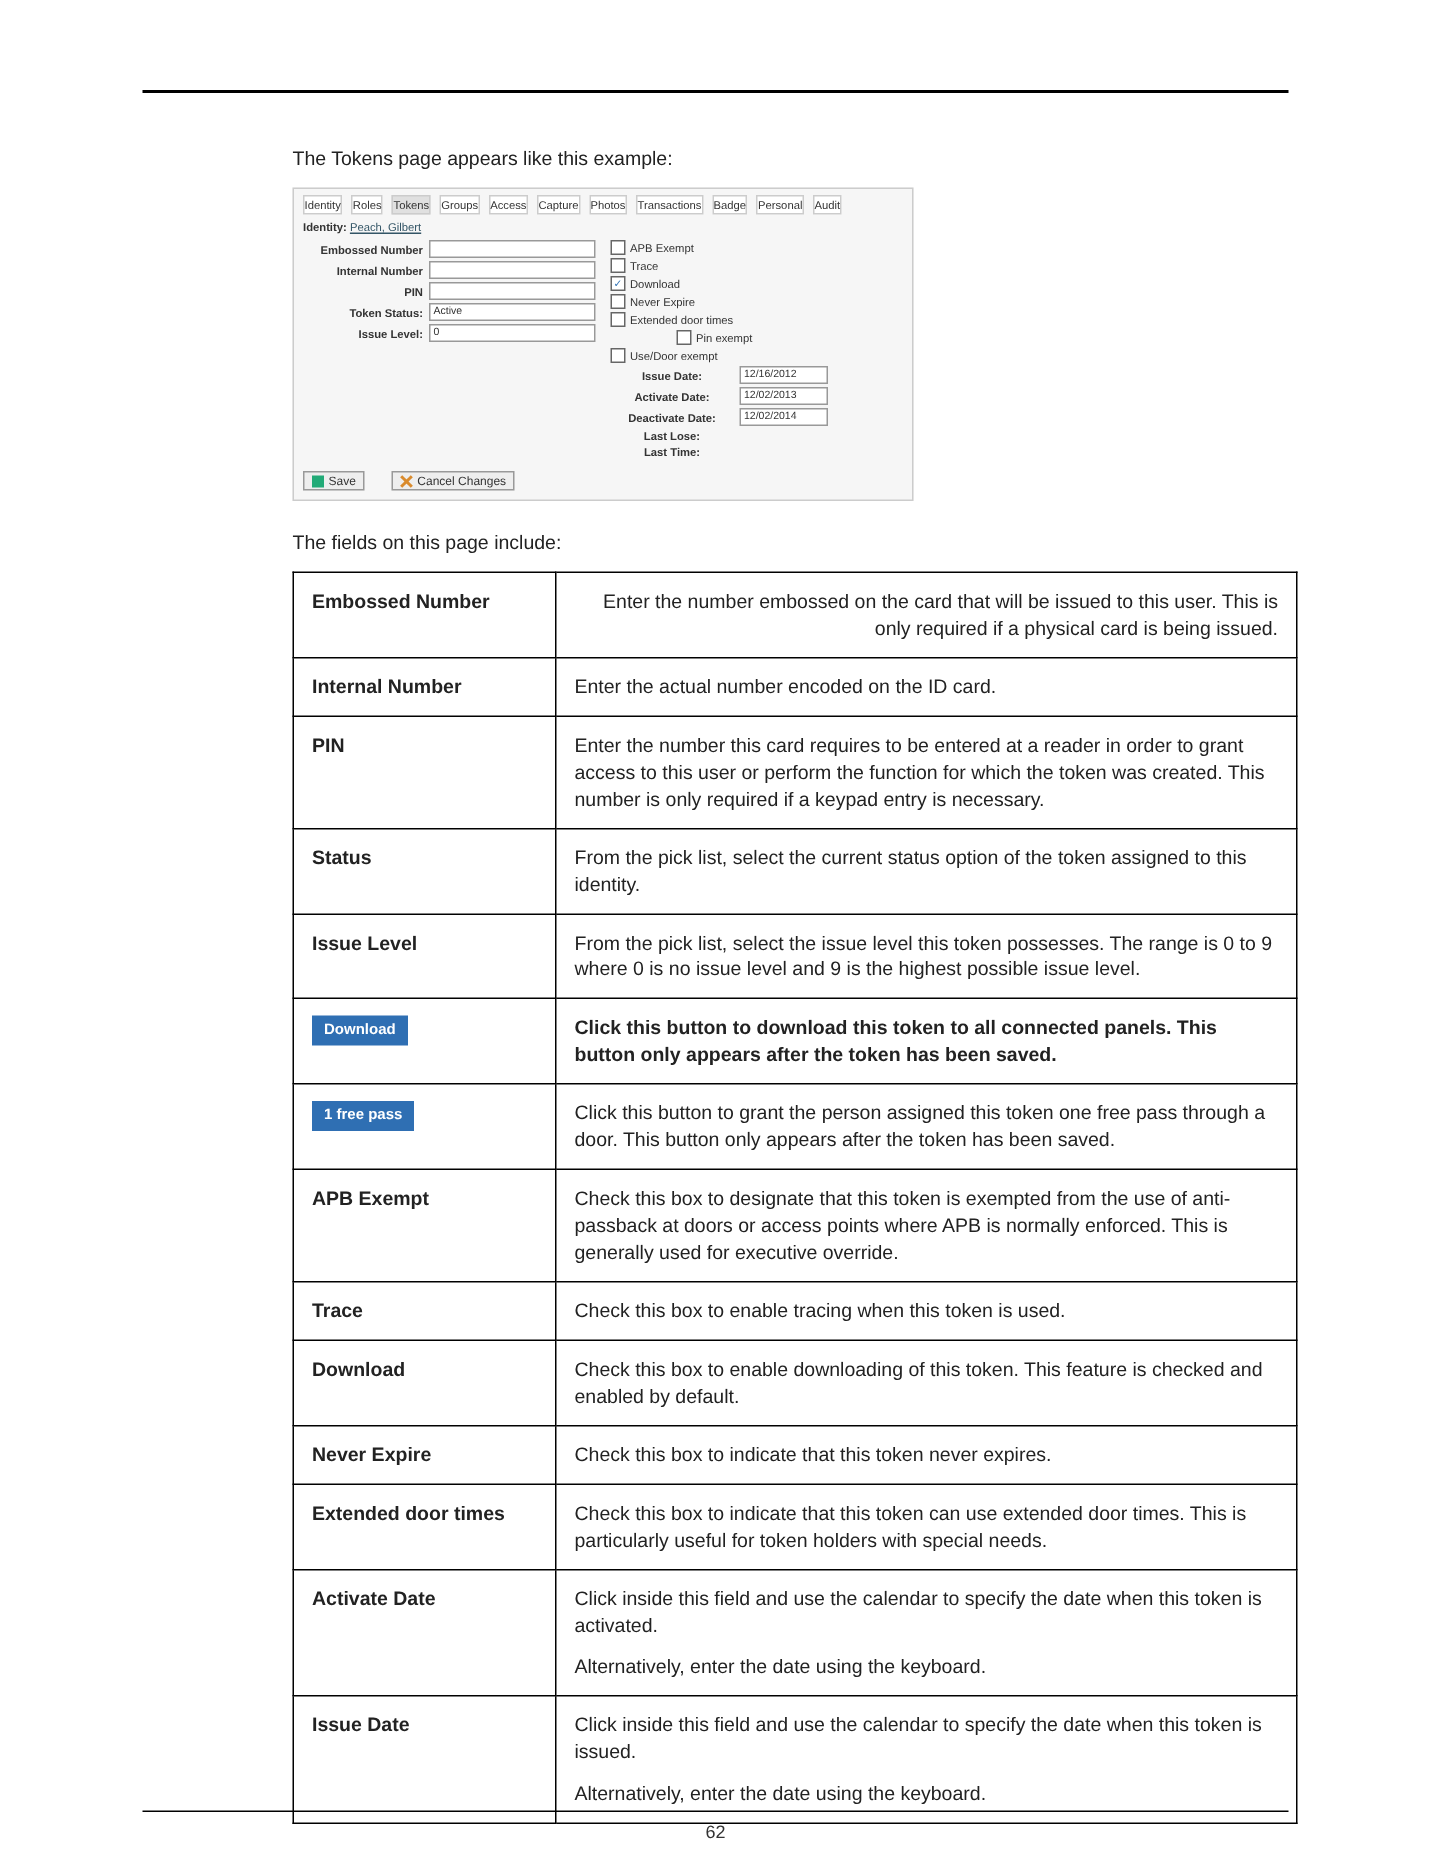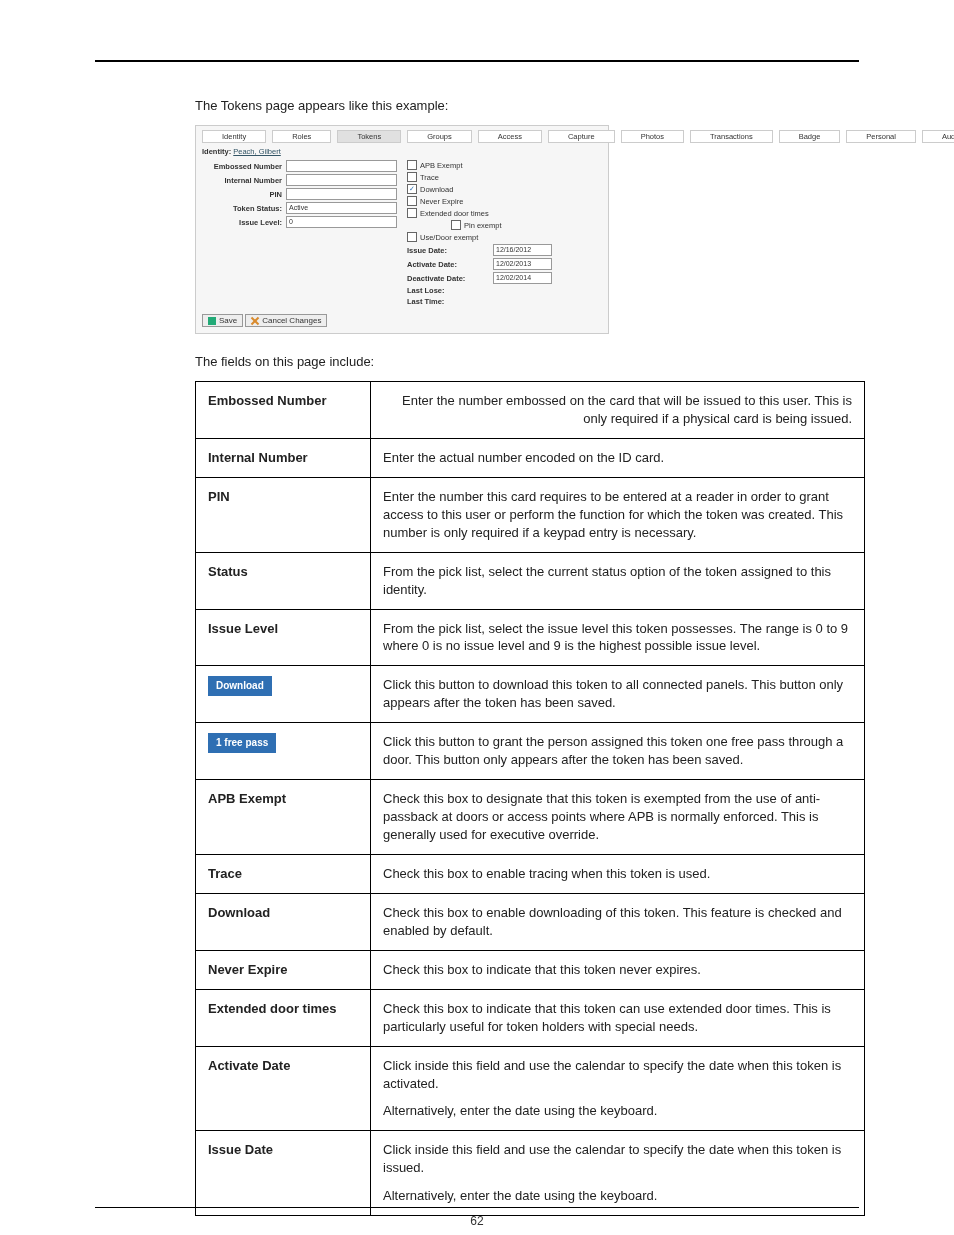--- a/index.html
+++ b/index.html
@@ -34,34 +34,34 @@
   .shot {
     margin-left: 100px;
     border: 1px solid #ccc;
     background: #f6f6f6;
     width: 400px;
     font-size: 7.5px;
     color: #333;
     padding: 4px 6px 6px 6px;
   }
   .tabs { display: flex; gap: 6px; margin-bottom: 4px; }
-  .tab { padding: 1px 19px; background: #fff; border: 1px solid #ccc; }
+  .tab { padding: 1px 0; background: #fff; border: 1px solid #ccc; }
   .tab.active { background: #e0e0e0; }
   .idline { margin: 2px 0 4px 0; }
   .idlink { text-decoration: underline; color: #356; }
   .shotgrid { display: flex; gap: 10px; }
   .col { flex: 1; }
   .frow { display: flex; align-items: center; margin-bottom: 2px; }
   .flabel { width: 80px; text-align: right; padding-right: 4px; font-weight: bold; }
   .finput { border: 1px solid #999; background: #fff; height: 10px; flex: 1; font-size: 7px; padding-left: 2px; line-height: 10px; }
   .chk { width: 8px; height: 8px; border: 1px solid #666; background: #fff; margin-right: 3px; display: inline-flex; align-items: center; justify-content: center; font-size: 7px; color: #3273b5; }
   .rrow { display: flex; align-items: center; margin-bottom: 2px; }
-  .rlab { width: 82px; text-align: left; padding-right: 4px; font-weight: bold; }
+  .rlab { width: 82px; text-align: center; padding-right: 4px; font-weight: bold; }
   .rinput { border: 1px solid #999; background: #fff; height: 10px; width: 55px; font-size: 7px; padding-left: 2px; line-height: 10px; }
-  .btns { margin-top: 6px; display: flex; gap: 2px; }
+  .btns { margin-top: 6px; display: flex; gap: 18px; }
   .btn { border: 1px solid #999; background: #eee; padding: 1px 5px; font-size: 8px; display: flex; align-items: center; gap: 3px; }
   .ico { width: 8px; height: 8px; display: inline-block; }
   .ico-save { background: #2a7; }
   .ico-cancel {
     position: relative;
   }
   .ico-cancel::before, .ico-cancel::after {
     content: ""; position: absolute; left: 3px; top: -1px; width: 2px; height: 10px; background: #d98b2e;
   }
   .ico-cancel::before { transform: rotate(45deg); }
@@ -252,21 +252,21 @@
           </td>
         </tr>
         <tr>
           <td>Issue Level</td>
           <td style="font-weight: normal;">
             <div class="para">From the pick list, select the issue level this token possesses. The range is 0 to 9 where 0 is no issue level and 9 is the highest possible issue level.</div>
           </td>
         </tr>
         <tr>
           <td style="font-weight: normal;"><span class="bluebtn">Download</span></td>
-          <td style="font-weight: normal;">
+          <td style="font-weight: bold;">
             <div class="para">Click this button to download this token to all connected panels. This button only appears after the token has been saved.</div>
           </td>
         </tr>
         <tr>
           <td style="font-weight: normal;"><span class="bluebtn">1 free pass</span></td>
           <td style="font-weight: normal;">
             <div class="para">Click this button to grant the person assigned this token one free pass through a door. This button only appears after the token has been saved.</div>
           </td>
         </tr>
         <tr>

